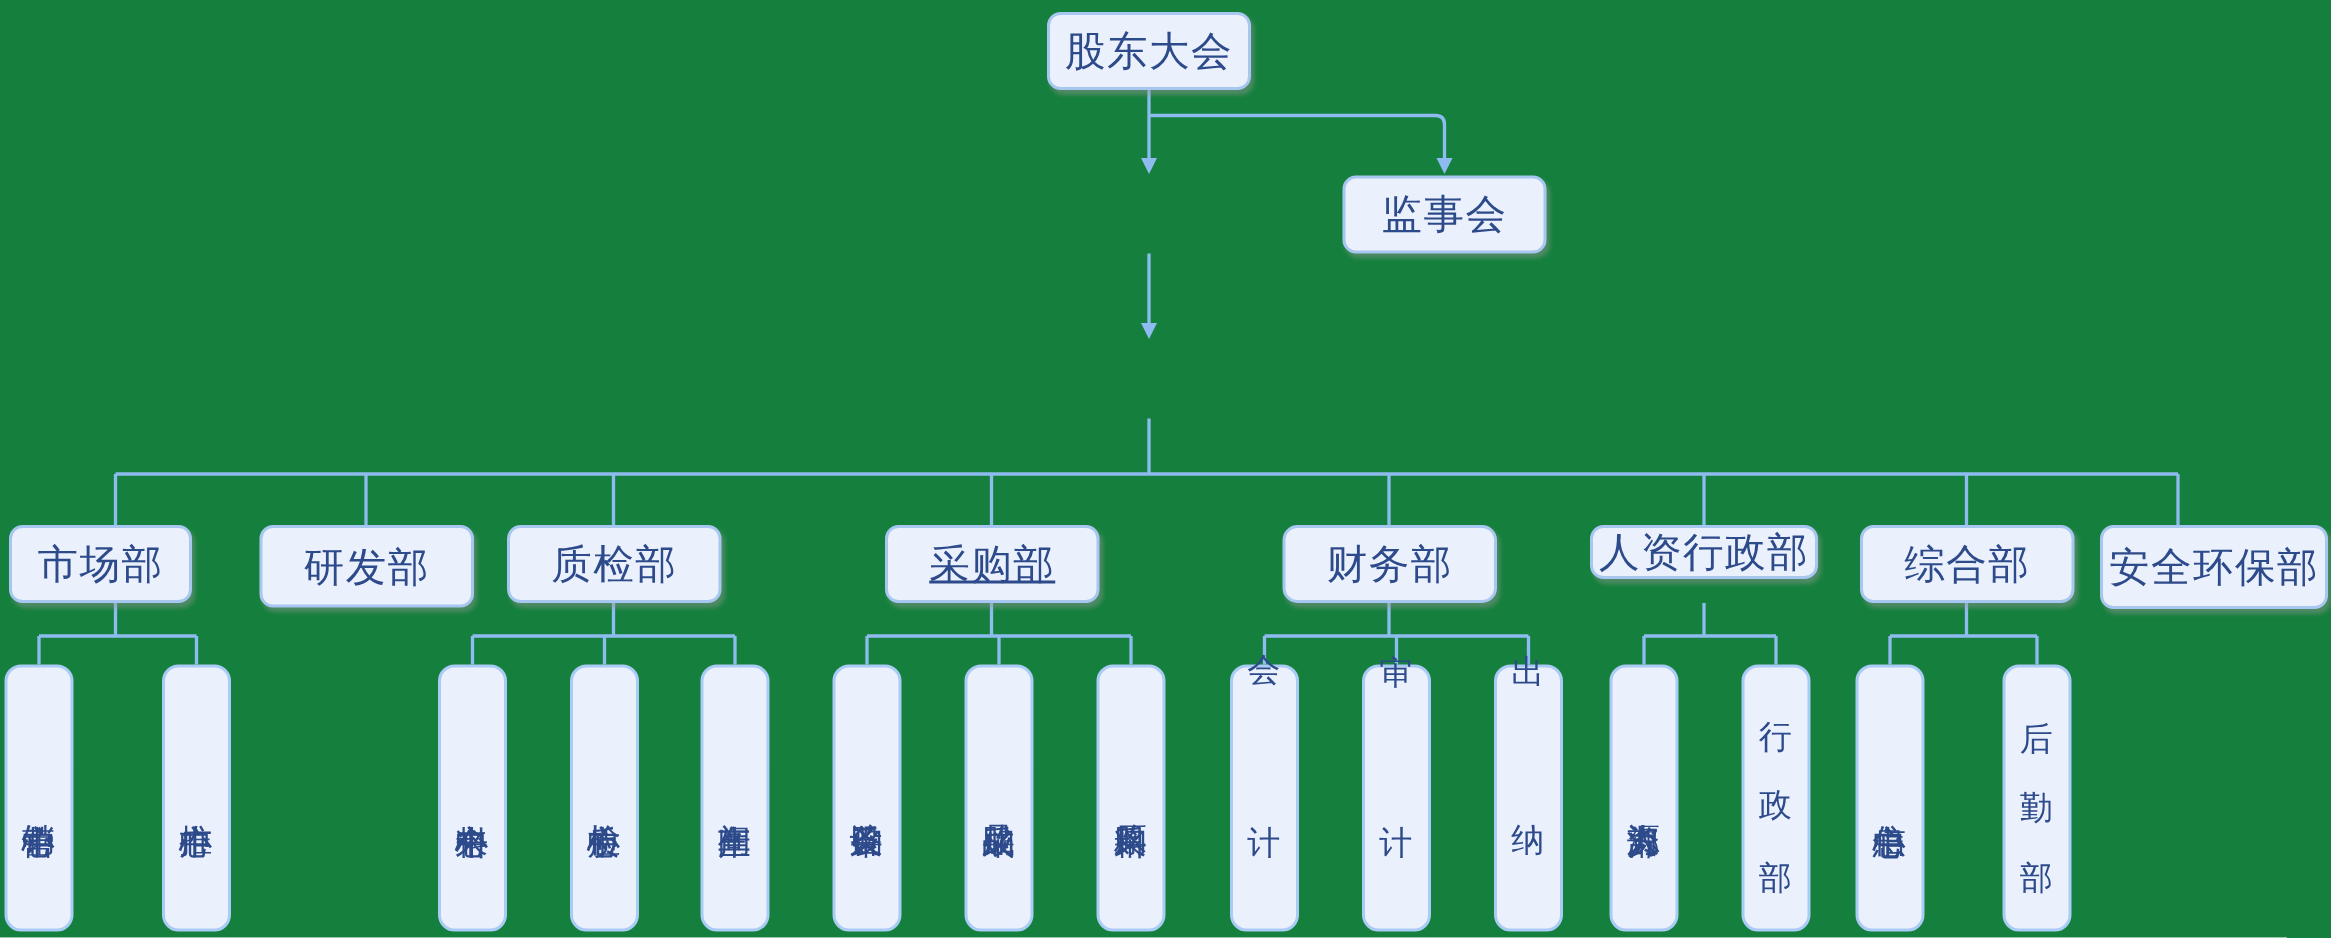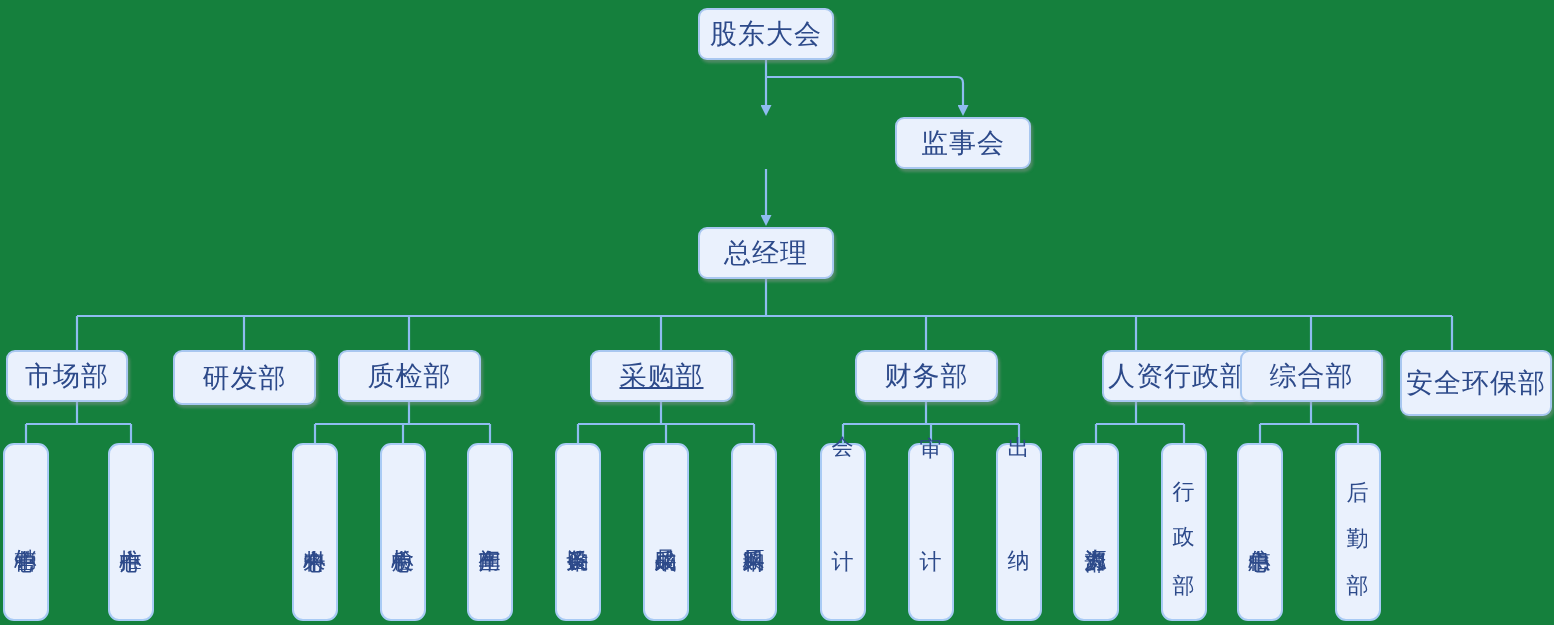--- a/index.html
+++ b/index.html
@@ -132,47 +132,44 @@
 
   <div class="node box" style="left: 698px; top: 8px; width: 136px; height: 52px;">
     <span>股东大会</span>
   </div>
 
 
   <div class="node box" style="left: 895px; top: 117px; width: 136px; height: 52px;">
     <span>监事会</span>
   </div>
 
-  <div class="node box" style="left: 698px; top: 227px; width: 136px; height: 52px;">
-    <span>总经理</span>
-  </div>
 
   <div id="departments">
       <div class="node box" style="left: 6px; top: 350px; width: 122px; height: 52px;">
         <span>市场部</span>
       </div>
       <div class="node box" style="left: 173px; top: 350px; width: 143px; height: 55px;">
         <span>研发部</span>
       </div>
       <div class="node box" style="left: 338px; top: 350px; width: 143px; height: 52px; font-family: Liberation Serif, serif;">
         <span>质检部</span>
       </div>
       <div class="node box" style="left: 590px; top: 350px; width: 143px; height: 52px; text-decoration: underline;">
         <span>采购部</span>
       </div>
       <div class="node box" style="left: 855px; top: 350px; width: 143px; height: 52px; border-radius: 10px;">
         <span>财务部</span>
       </div>
-      <div class="node box" style="left: 1102px; top: 350px; width: 152px; height: 52px; font-family: Liberation Serif, serif;">
+      <div class="node box" style="left: 1060px; top: 350px; width: 152px; height: 36px; font-family: Liberation Serif, serif;">
         <span>人资行政部</span>
       </div>
       <div class="node box" style="left: 1240px; top: 350px; width: 143px; height: 52px;">
         <span>综合部</span>
       </div>
-      <div class="node box" style="left: 1400px; top: 350px; width: 152px; height: 66px; justify-content: center;">
+      <div class="node box" style="left: 1400px; top: 350px; width: 152px; height: 56px; justify-content: center;">
         <span>安全环保部</span>
       </div>
     </div>
   <div id="leaves">
       <div class="node leaf" style="left: 3px; top: 443px; width: 46px; height: 178px;">
         <span class="txt">营销中心</span>
       </div>
       <div class="node leaf" style="left: 108px; top: 443px; width: 46px; height: 178px;">
         <span class="txt">推广中心</span>
       </div>

